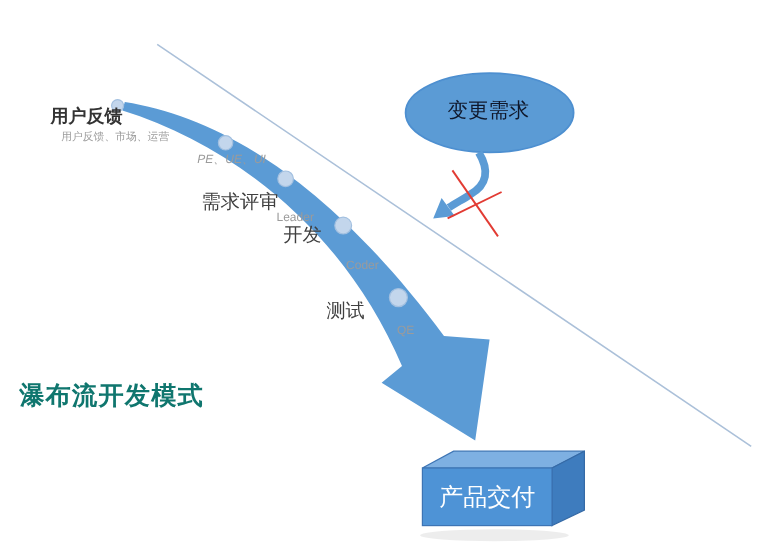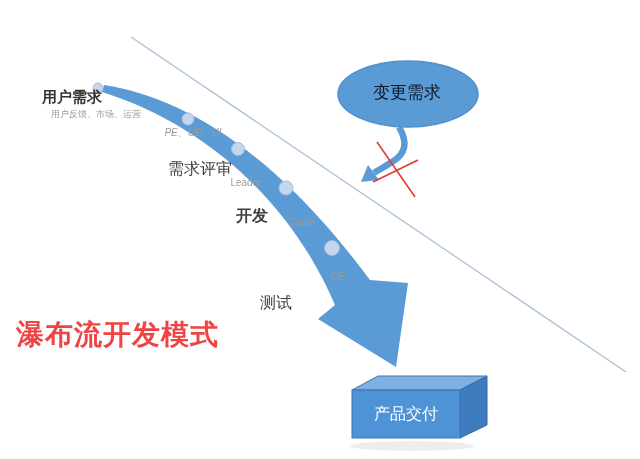--- a/index.html
+++ b/index.html
@@ -10,30 +10,30 @@
   .canvas svg{position:absolute;left:0;top:0;}
   .txt{position:absolute;white-space:nowrap;transform:translate(-50%,-50%);}
   .stage-label{font-size:16px;color:#404040;}
   .stage-sub{font-size:10px;color:#9b9b9b;margin-left:46px;}
   .s1l{left:72px;top:97px;font-size:15px;font-weight:700;color:#333;}
   .s1s{left:50px;top:114px;font-size:9px;}
   .s2l{left:146px;top:132px;}
   .s2s{left:147px;top:133px;font-style:italic;}
   .s3l{left:200px;top:169px;}
   .s3s{left:200px;top:182px;}
-  .s4l{left:252px;top:216px;font-weight:bold;}
+  .s4l{left:252px;top:196px;}
   .s4s{left:256px;top:222px;text-align:right;}
-  .s5l{left:276px;top:260px;margin-top:43px;}
+  .s5l{left:288px;top:260px;}
   .s5s{left:292px;top:276px;}
   .bubble-label{left:407px;top:92px;font-size:17px;color:#0f172a;}
-  .box-label{left:406px;top:414px;font-size:16px;color:#ffffff;}
+  .box-label{left:406px;top:414px;font-size:20px;color:#ffffff;}
   .main-title{
     position:absolute;left:16px;top:316px;
     font-family:"Liberation Serif", serif;
-    font-size:28px;font-weight:700;color:#ef4444;letter-spacing:1px;
+    font-size:21px;font-weight:700;color:#0f766e;letter-spacing:1px;
   }
 </style>
 </head>
 <body>
 
 <div class="canvas">
 
   <svg width="640" height="459" viewBox="0 0 640 459">
 
     <line x1="131" y1="37" x2="626" y2="372" stroke-width="1.3" stroke="#ABC0D9"></line>
@@ -66,21 +66,21 @@
     </g>
 
     <g>
       <ellipse cx="412" cy="446" rx="62" ry="5" fill="#000" opacity="0.07"></ellipse>
       <polygon points="352,390 378,376 487,376 460,390" stroke="#3D74B4" stroke-width="1" fill="#7EB0E2"></polygon>
       <polygon points="460,390 487,376 487,425 460,438" stroke="#356AA6" stroke-width="1" fill="#3E7CBE"></polygon>
       <rect x="352" y="390" width="108" height="48" stroke="#3D74B4" stroke-width="1" fill="#4E93D6"></rect>
     </g>
   </svg>
 
-  <div class="txt stage-label s1l">用户需求</div>
+  <div class="txt stage-label s1l">用户反馈</div>
   <div class="txt stage-sub   s1s">用户反馈、市场、运营</div>
 
   <div class="txt stage-sub   s2s">PE、UE、UI</div>
 
   <div class="txt stage-label s3l">需求评审</div>
   <div class="txt stage-sub   s3s">Leader</div>
 
   <div class="txt stage-label s4l">开发</div>
   <div class="txt stage-sub   s4s">Coder</div>
 

